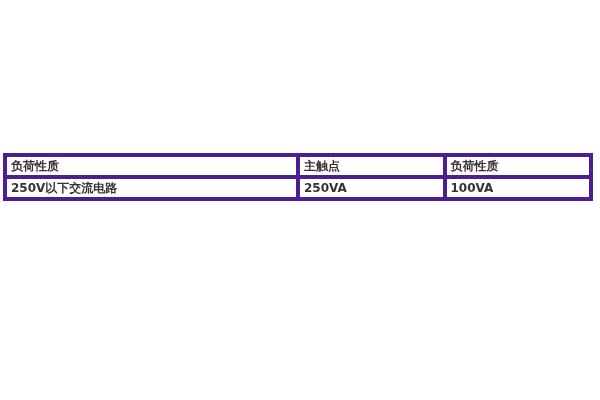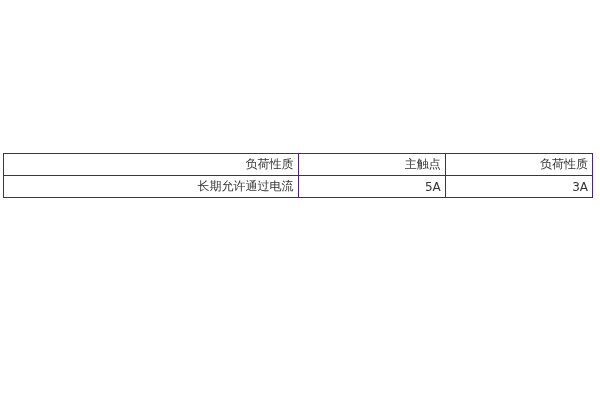--- a/index.html
+++ b/index.html
@@ -21,25 +21,25 @@
     left: 3px;
     top: 153px;
     width: 590px;
     border-collapse: collapse;
     table-layout: fixed;
     font-size: 12px;
     color: #333333;
   }
   table.spec-table th,
   table.spec-table td {
-    border: 1px solid #4c1d95;
+    border: 4px solid #4c1d95;
     height: 22px;
-    text-align: right;
+    text-align: left;
     vertical-align: middle;
-    font-weight: normal;
+    font-weight: bold;
     padding: 0 4px;
     background: #ffffff;
     white-space: nowrap;
     overflow: hidden;
   }
   col.c-load   { width: 50%; }
   col.c-main   { width: 25%; }
   col.c-signal { width: 25%; }
 </style>
 </head>
@@ -54,19 +54,19 @@
     </colgroup>
     <thead>
       <tr>
         <th>负荷性质</th>
         <th>主触点</th>
         <th>负荷性质</th>
       </tr>
     </thead>
     <tbody>
       <tr>
-        <td>长期允许通过电流</td>
-        <td>5A</td>
-        <td>3A</td>
+        <td>250V以下交流电路</td>
+        <td>250VA</td>
+        <td>100VA</td>
       </tr>
     </tbody>
   </table>
 </div>
 
 </body></html>

